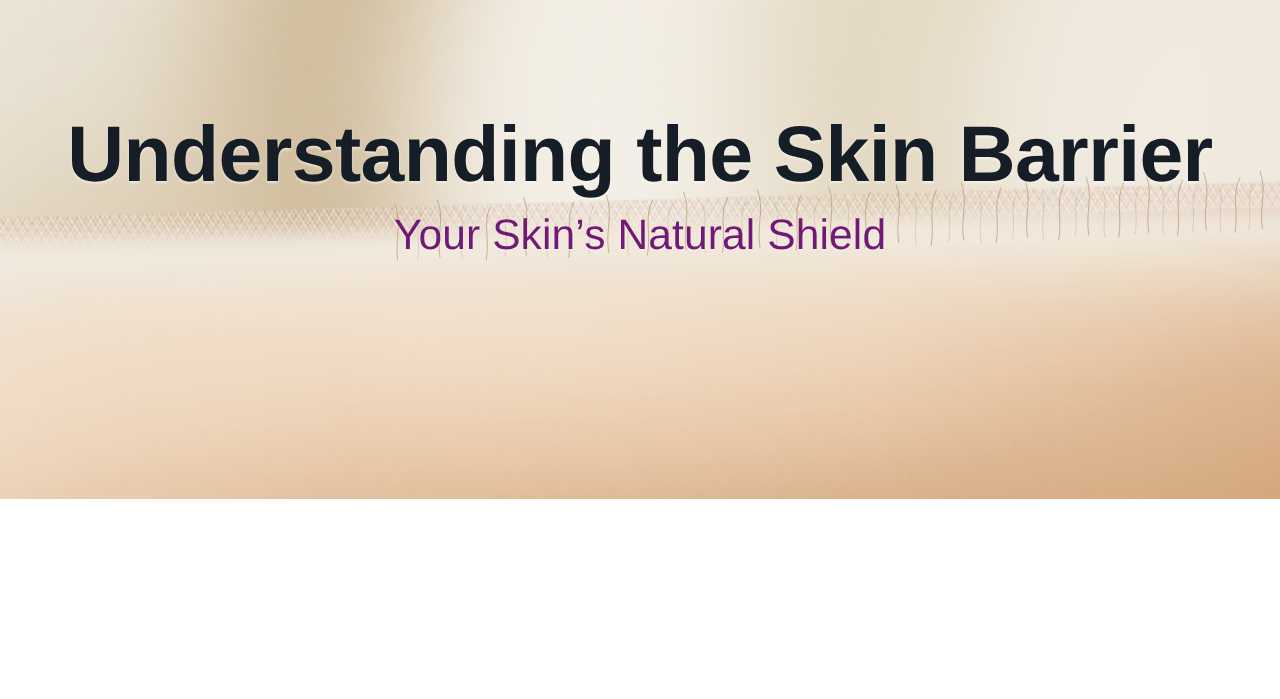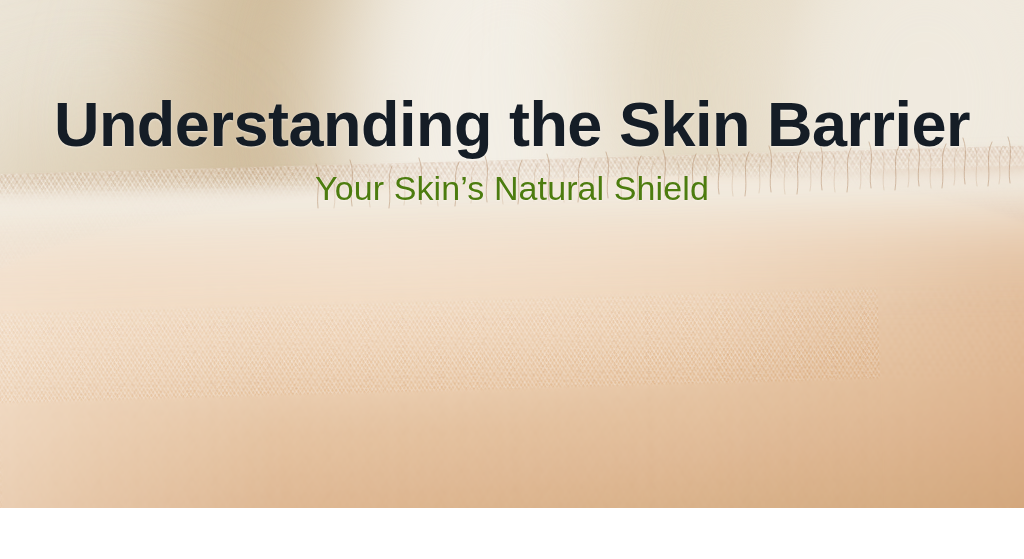--- a/index.html
+++ b/index.html
@@ -4,21 +4,21 @@
 <style>
   html, body {
     margin: 0;
     padding: 0;
     background: #ffffff;
   }
 
   #hero {
     position: relative;
     width: 1024px;
-    height: 508px;
+    height: 399px;
     overflow: hidden;
     font-family: "Liberation Sans", "DejaVu Sans", sans-serif;
     background: #efe6d7;
   }
 
   
   .bg-base {
     position: absolute;
     inset: 0;
     background:
@@ -246,21 +246,21 @@
     color: #151d26;
     text-shadow: 0 1px 2px rgba(255,252,245,0.55);
     white-space: nowrap;
   }
   .hero-subtitle {
     margin: 14px 0 0 0;
     font-size: 34px;
     line-height: 1.1;
     font-weight: 400;
     letter-spacing: 0.1px;
-    color: #4d7c0f;
+    color: #701a75;
     text-shadow: 0 1px 2px rgba(255,252,245,0.5);
     white-space: nowrap;
   }
 </style>
 </head>
 <body>
 
 <div id="hero">
 
   <div class="bg-base"></div>

